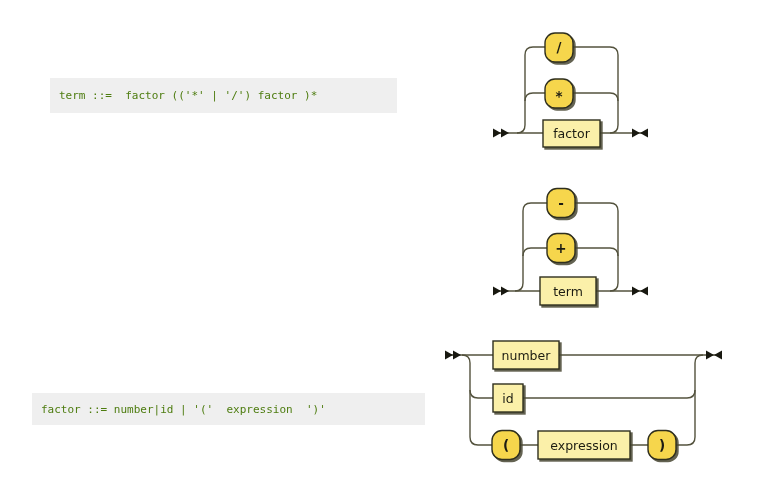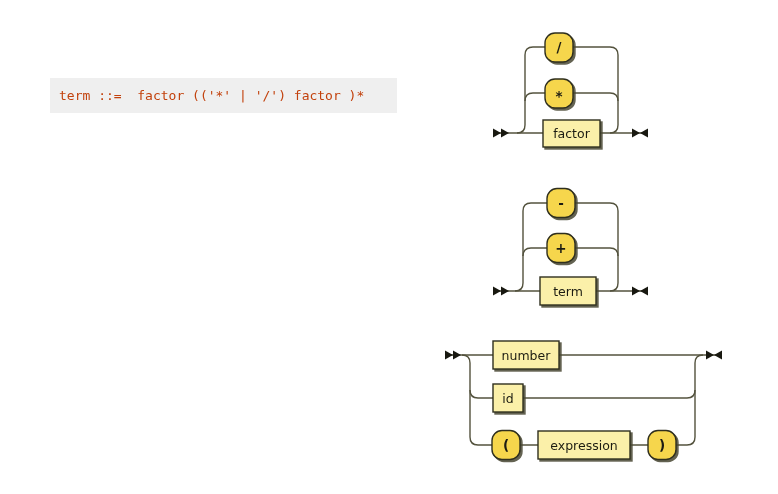--- a/index.html
+++ b/index.html
@@ -1,22 +1,22 @@
 <!DOCTYPE html>
 <html><head>
 <meta charset="utf-8">
 <style>
   html,body{margin:0;padding:0;background:#ffffff;}
   .page{
     position:relative;width:778px;height:494px;background:#ffffff;
     font-family:"DejaVu Sans",sans-serif;overflow:hidden;
   }
   .rule{
-    position:absolute;background:#efefef;color:#c2410c;
-    font-family:"DejaVu Sans Mono",monospace;font-size:13px;
+    position:absolute;background:#efefef;color:#4d7c0f;
+    font-family:"DejaVu Sans Mono",monospace;font-size:11px;
     display:flex;align-items:center;white-space:pre;
     padding-left:9px;box-sizing:border-box;
   }
   .rule-1{left:50px;top:78px;width:347px;height:35px;}
   .rule-2{left:52px;top:230px;width:348px;height:33px;}
   .rule-3{left:32px;top:393px;width:393px;height:32px;}
   svg.diagram{position:absolute;overflow:visible;}
   .d1{left:485px;top:22px;width:170px;height:135px;}
   .d2{left:485px;top:180px;width:170px;height:135px;}
   .d3{left:440px;top:335px;width:290px;height:135px;}
@@ -25,20 +25,21 @@
   .rr-label{font-family:"DejaVu Sans",sans-serif;font-size:12.5px;fill:#1c1c12;text-anchor:middle;}
   .rr-op{font-family:"DejaVu Sans",sans-serif;font-size:13.5px;font-weight:bold;fill:#1c1c12;text-anchor:middle;}
   .rr-arrow{fill:#181810;stroke:none;}
 </style>
 </head>
 <body>
 
 <div class="page">
 
   <div class="rule rule-1">term ::=  factor (('*' | '/') factor )*</div>
+  <div class="rule rule-3">factor ::= number|id | '('  expression  ')'</div>
 
   <svg class="diagram d1" viewBox="485 22 170 135">
     <g>
       <path class="rr-line" d="M 493 133 H 648"></path>
       <path class="rr-line" d="M 517 133 Q 525 133 525 125 L 525 55 Q 525 47 533 47"></path>
       <path class="rr-line" d="M 525 101 Q 525 93 533 93"></path>
       <path class="rr-line" d="M 610 47 Q 618 47 618 55 L 618 125 Q 618 133 610 133"></path>
       <path class="rr-line" d="M 610 93 Q 618 93 618 101"></path>
       <path class="rr-line" d="M 533 47 H 610"></path>
       <path class="rr-line" d="M 533 93 H 610"></path>

